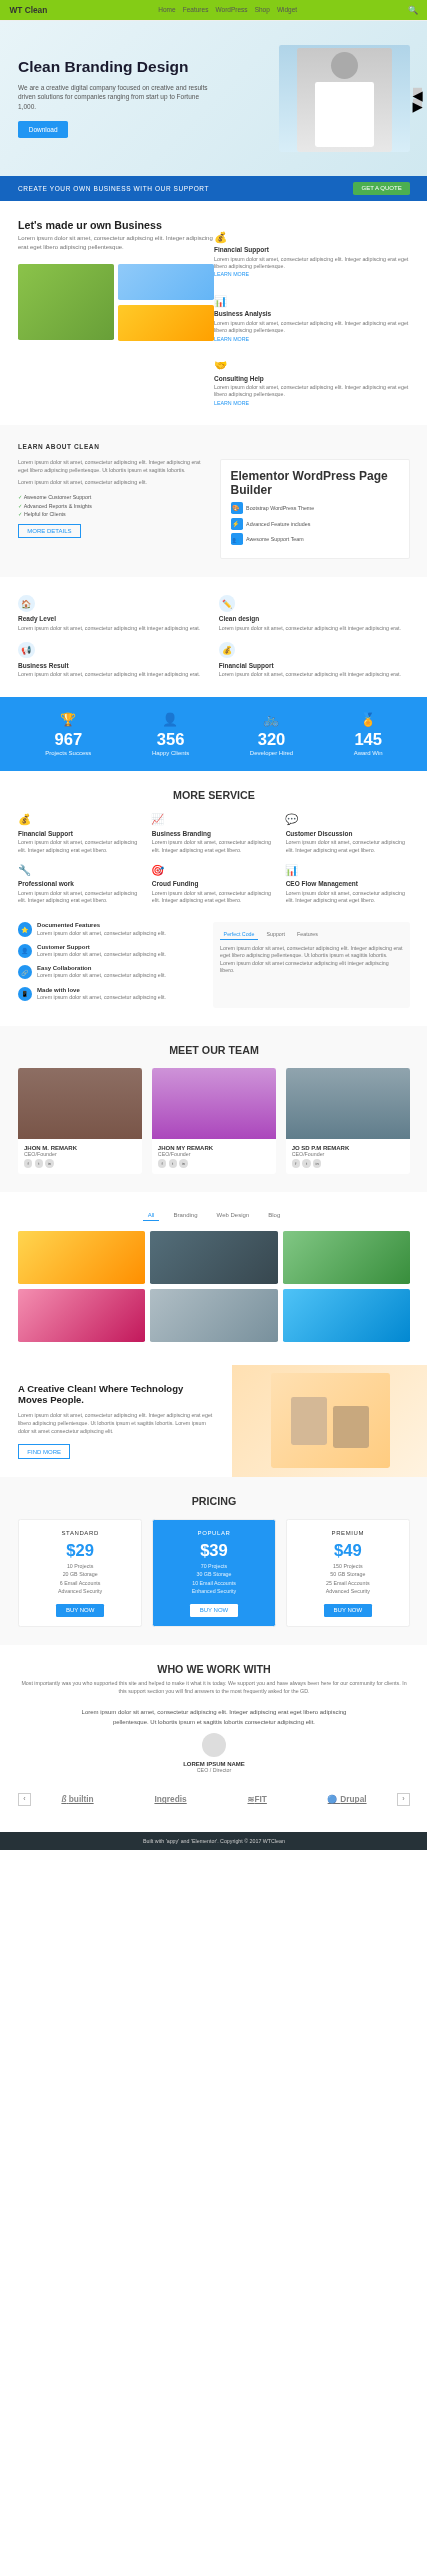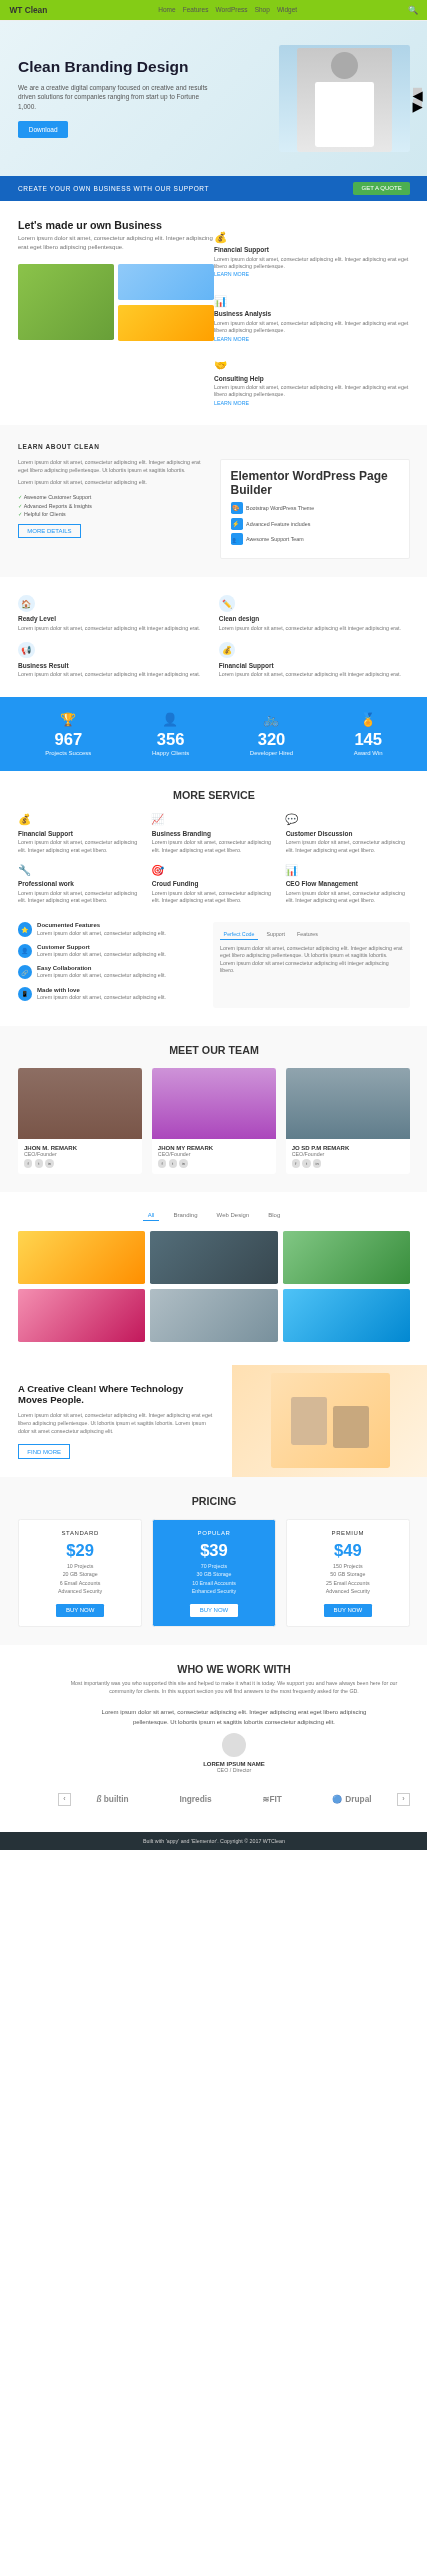--- a/index.html
+++ b/index.html
@@ -148,29 +148,29 @@
     .pricing-plan { font-size: 6px; text-transform: uppercase; letter-spacing: 0.6px; margin-bottom: 4.8px; }
     .pricing-card.featured .pricing-plan { color: #fff; }
     .pricing-price { font-size: 16.6px; font-weight: bold; color: #2196F3; margin-bottom: 2.4px; }
     .pricing-card.featured .pricing-price { color: #fff; }
     .pricing-feature { font-size: 5.3px; color: #777; margin: 2.4px 0; }
     .pricing-card.featured .pricing-feature { color: rgba(255,255,255,0.85); }
     .pricing-btn { background: #2196F3; color: #fff; border: none; padding: 3.6px 9.5px; font-size: 6px; cursor: pointer; margin-top: 7.1px; border-radius: 1.2px; }
     .pricing-card.featured .pricing-btn { background: #fff; color: #2196F3; }
 
     
-    .partners { padding: 18px; margin-left: 40px; }
+    .partners { padding: 18px; }
     .partners-title { text-align: center; font-size: 10.7px; font-weight: bold; margin-bottom: 4.8px; }
     .partners-desc { text-align: center; font-size: 5.3px; color: #777; margin-bottom: 12px; line-height: 1.5; }
     .testimonial { display: flex; flex-direction: column; align-items: center; margin-bottom: 12px; }
     .testimonial-text { font-size: 6px; color: #555; text-align: center; max-width: 297px; line-height: 1.6; margin-bottom: 6px; }
     .testimonial-avatar { width: 24px; height: 24px; background: #ddd; border-radius: 50%; margin-bottom: 3.6px; }
     .testimonial-name { font-size: 6px; font-weight: bold; }
     .testimonial-role { font-size: 5.3px; color: #777; }
-    .partner-logos { display: flex; justify-content: space-around; align-items: center; padding: 9.5px 0; border-top: 0.6px solid #eee; }
+    .partner-logos { display: flex; justify-content: space-around; align-items: center; padding: 9.5px 0; border-top: 0.6px solid #eee; text-decoration: underline; }
     .partner-logo { font-size: 8.3px; font-weight: bold; color: #555; opacity: 0.7; }
     .chevron-btn { background: none; border: 0.6px solid #ccc; width: 13px; height: 13px; cursor: pointer; font-size: 7.1px; color: #777; display: flex; align-items: center; justify-content: center; }
 
     
     .footer { background: #263238; color: #ccc; padding: 6px 12px; text-align: center; font-size: 5.3px; }
 
     .divider { height: 0.6px; background: #eee; margin: 0; }
   </style>
 </head>
 <body>

